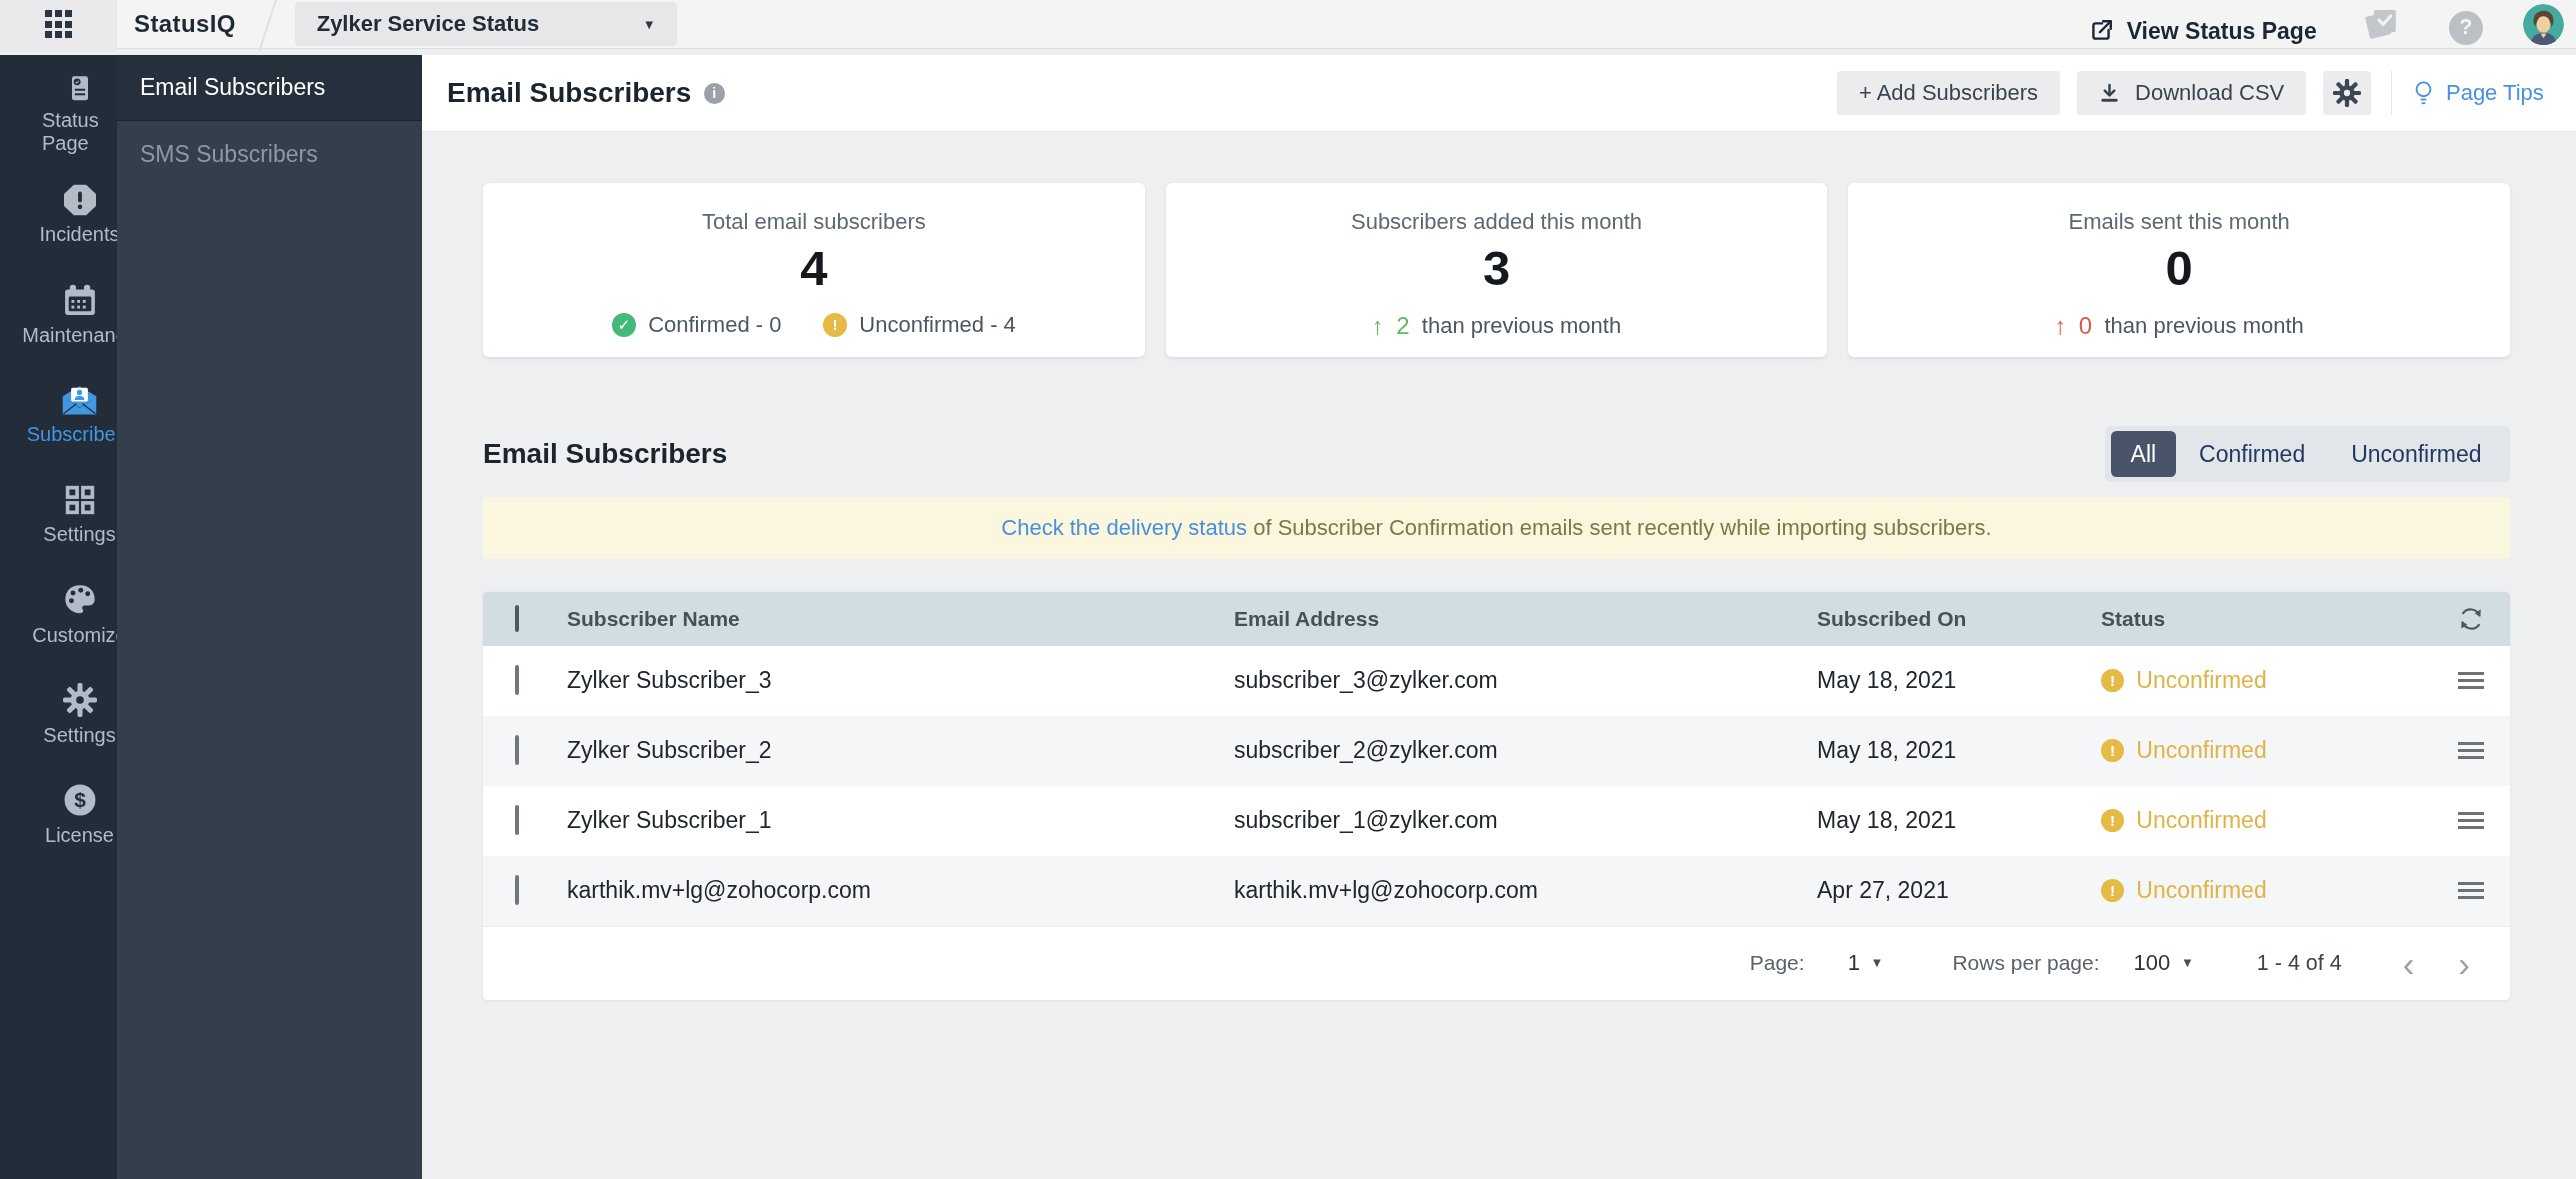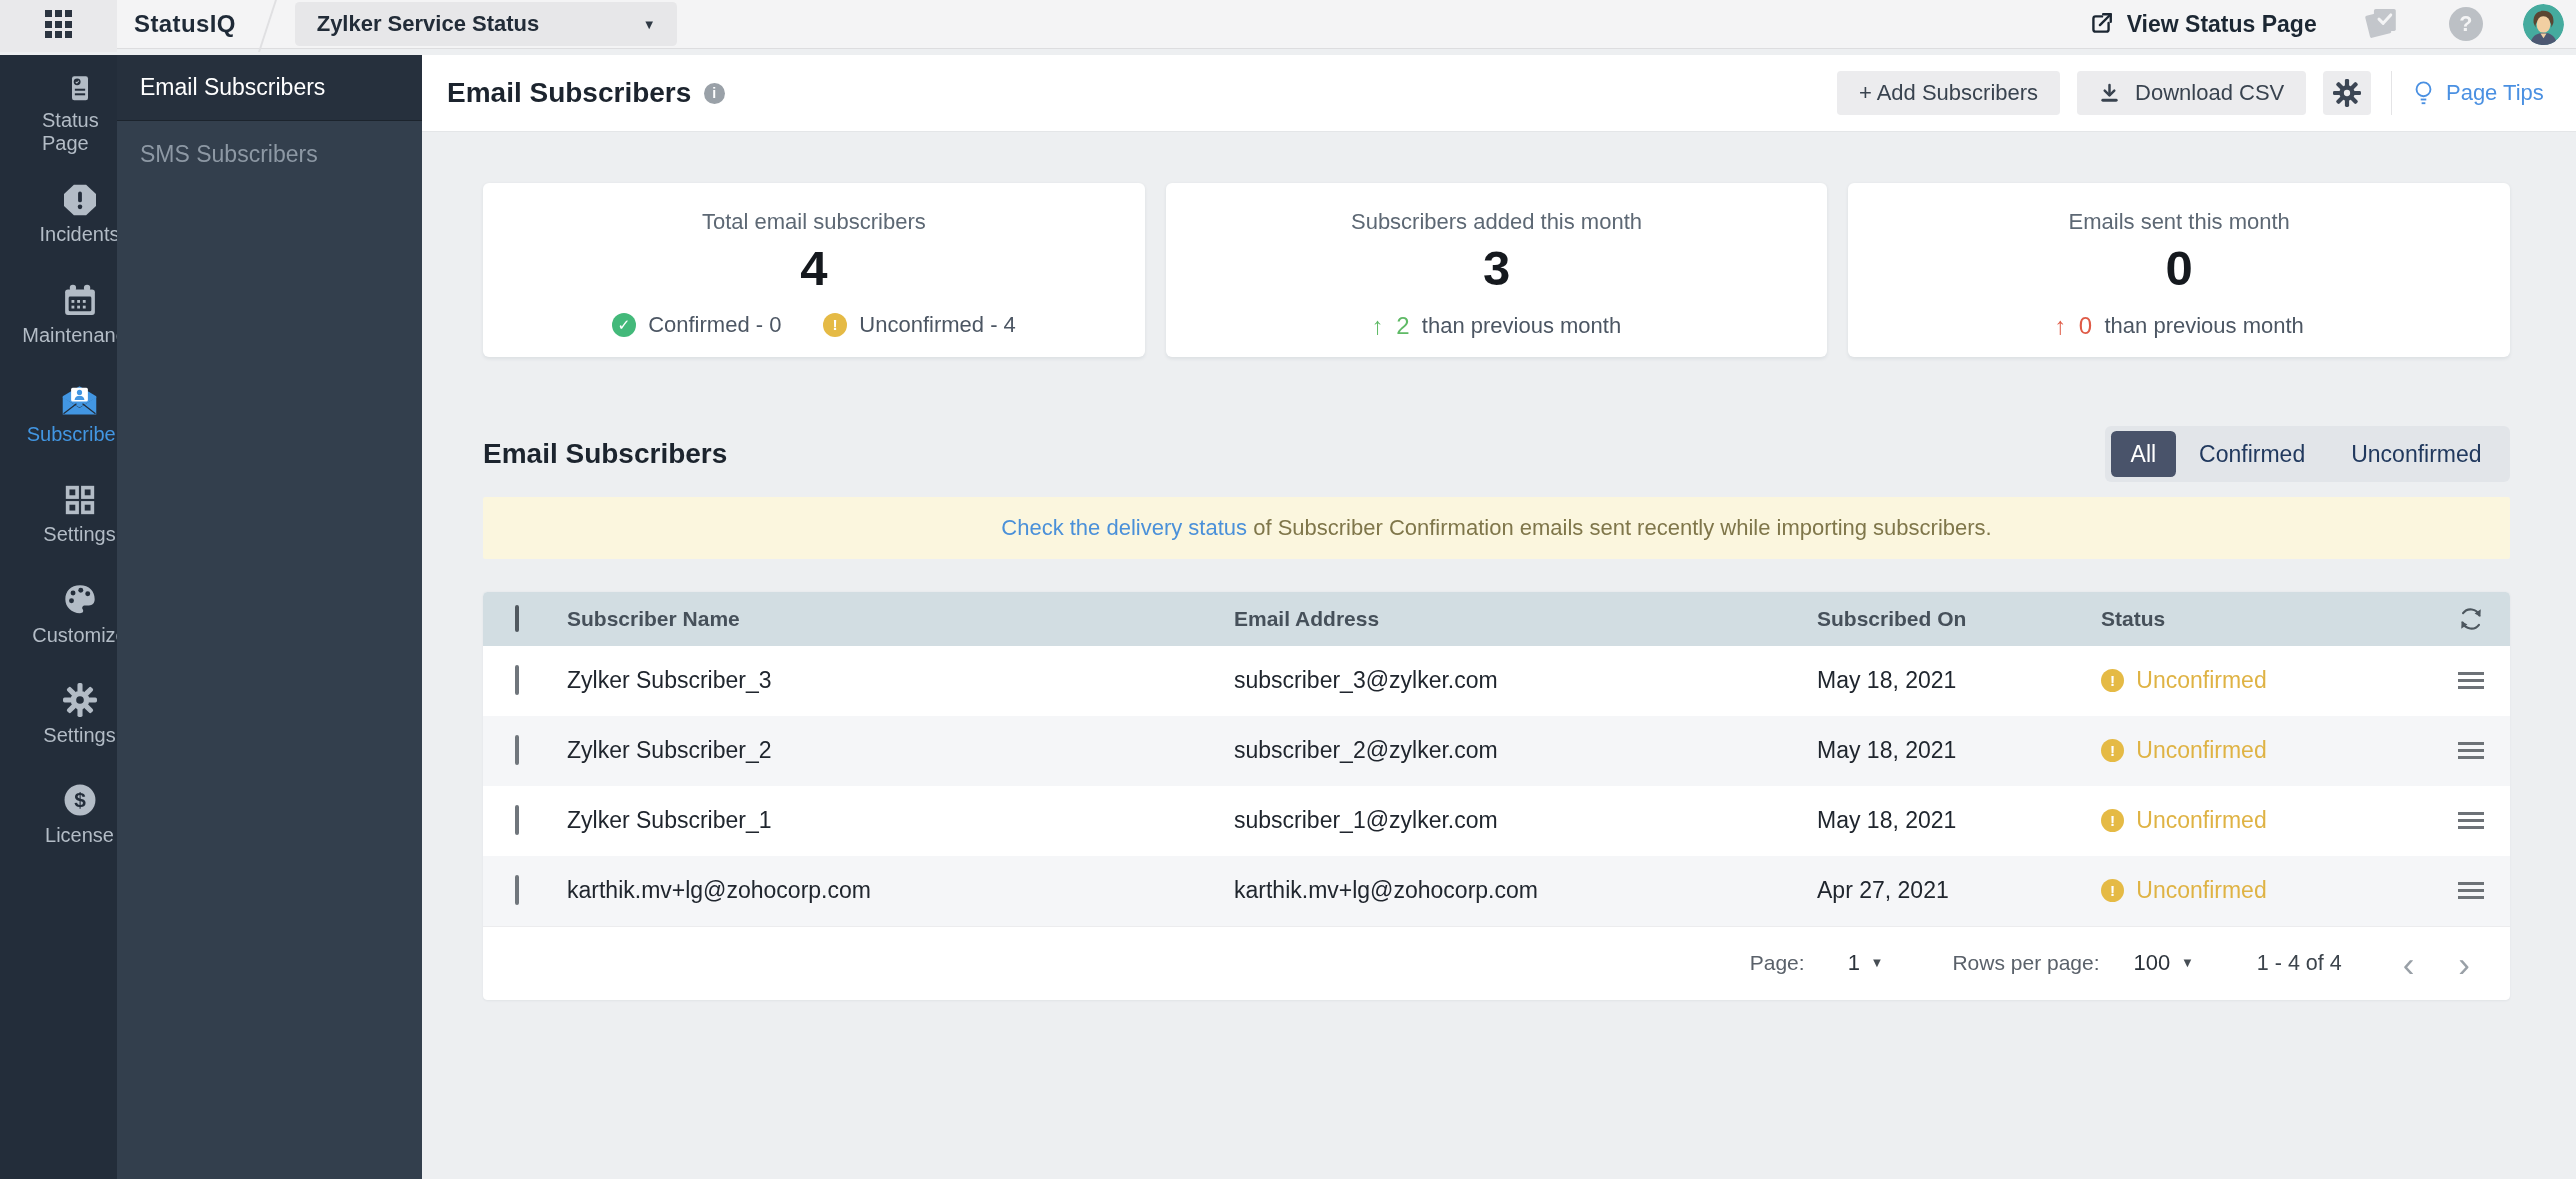--- a/index.html
+++ b/index.html
@@ -12,21 +12,21 @@
             border-bottom:0.8px solid #dddddf; display:flex; align-items:center; z-index:20; }
   .launcher { width:117px; height:55px; background:#e9e9eb; display:flex; align-items:center; justify-content:center; cursor:pointer; }
   .waffle { display:grid; grid-template-columns:repeat(3,7px); grid-gap:3.1px; }
   .waffle i { width:7px; height:7px; background:#2b3440; display:block; }
   .brand { font-size:24px; font-weight:bold; color:#1f2a37; margin-left:17px; letter-spacing:0.4px; }
   .slash { width:2.3px; height:55px; background:#e0e0e2; transform:skewX(-18deg); margin:0 26px 0 31px; }
   .service-pill { width:382px; height:44px; background:#e7e7e9; border-radius:4.6px; display:flex; align-items:center;
                   justify-content:space-between; padding:0 21.5px; cursor:pointer; }
   .service-pill .svc-label { font-size:22px; color:#222c38; font-weight:bold; }
   .service-pill .caret { font-size:13px; color:#2f3944; }
-  .topbar-right { margin-left:auto; display:flex; align-items:center; }
+  .topbar-right { margin-left:auto; display:flex; align-items:flex-end; }
   .view-status { display:flex; align-items:center; gap:12.3px; cursor:pointer; margin-right:46px; }
   .view-status span { font-size:23px; font-weight:bold; color:#1c2733; }
   .tb-icon { margin-right:49px; cursor:pointer; }
   .help-circle { width:34px; height:34px; border-radius:50%; background:#bcc0c5; color:#f4f4f5; font-size:21.5px;
                  font-weight:bold; display:flex; align-items:center; justify-content:center; margin-right:40px; cursor:pointer; }
   .avatar { width:41px; height:41px; border-radius:50%; overflow:hidden; margin-right:12.3px; cursor:pointer; }
 
   
   .shell { position:absolute; top:55px; left:0; right:0; bottom:0; display:flex; }
   .rail { width:117px; background:#232d3a; padding-top:20px; display:flex; flex-direction:column; }

